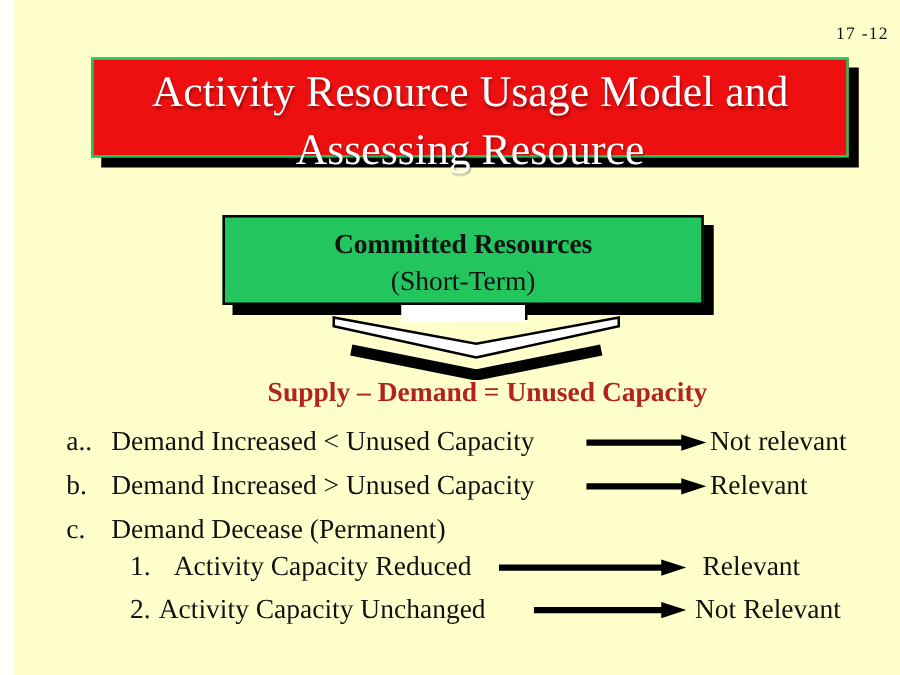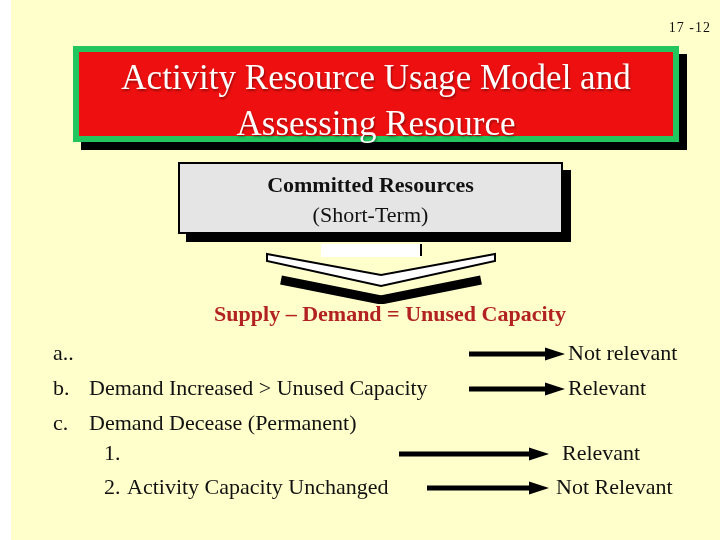--- a/index.html
+++ b/index.html
@@ -10,38 +10,38 @@
     overflow:hidden;
     font-family:"Liberation Serif","DejaVu Serif",serif;
     color:#111;
     margin-left:11px;
   }
   .page-number{
     position:absolute;top:20px;right:20px;
     font-size:14px;color:#111;letter-spacing:1px;
   }
   .title-box{
-    position:absolute;left:62px;top:46px;width:606px;height:96px;
+    position:absolute;left:62px;top:46px;width:606px;height:80px;
     box-sizing:border-box;
     background:#EE1010;
-    border:6px solid #22c55e;
+    border:2px solid #22c55e;
     box-shadow:8px 8px 0 #000;
     text-align:center;
     padding-top:3px;
   }
   .title-box .tline{
     display:block;
     font-size:35px;line-height:46px;color:#FFFFFF;
     text-shadow:1px 2px 2px rgba(0,0,0,0.35);
     white-space:nowrap;
   }
   .committed-box{
-    position:absolute;left:167px;top:162px;width:385px;height:72px;
+    position:absolute;left:167px;top:172px;width:385px;height:72px;
     box-sizing:border-box;
-    background:#e5e5e5;
+    background:#22c55e;
     border:2px solid #000;
     box-shadow:8px 8px 0 #000;
     text-align:center;
     padding-top:6px;
   }
   .committed-box .cline1{display:block;font-size:22px;line-height:30px;font-weight:bold;color:#111;white-space:nowrap;}
   .committed-box .cline2{display:block;font-size:22px;line-height:30px;color:#111;white-space:nowrap;}
   .down-arrow{
     position:absolute;left:240px;top:244px;width:260px;height:60px;
   }
@@ -81,20 +81,21 @@
     <rect x="70" y="0" width="100" height="13" fill="#FFFFFF"></rect>
     <line x1="170" y1="0" x2="170" y2="12" stroke="#000" stroke-width="2"></line>
     <polygon points="16,10 130,31 244,10 244,17 130,42 16,17" fill="#FFFFFF" stroke="#000" stroke-width="2"></polygon>
     <path d="M30,36 L130,56 L230,36" fill="none" stroke="#000" stroke-width="9"></path>
   </svg>
 
   <div class="body-heading">Supply – Demand = Unused Capacity</div>
 
   <div class="row" style="top:340px">
     <span style="left:42px">a..</span>
+    <span style="left:78px">Demand Increased &lt; Unused Capacity</span>
     <svg class="rarrow" style="left:458px;width:96px" viewBox="0 0 96 14" xmlns="http://www.w3.org/2000/svg">
       <line x1="0" y1="7" x2="78" y2="7" stroke="#000" stroke-width="5"></line>
       <polygon points="76,0.5 96,7 76,13.5" fill="#000"></polygon>
     </svg>
     <span style="left:557px">Not relevant</span>
   </div>
 
   <div class="row" style="top:375px">
     <span style="left:42px">b.</span>
     <span style="left:78px">Demand Increased &gt; Unused Capacity</span>
@@ -105,20 +106,21 @@
     <span style="left:557px">Relevant</span>
   </div>
 
   <div class="row" style="top:410px">
     <span style="left:42px">c.</span>
     <span style="left:78px">Demand Decease (Permanent)</span>
   </div>
 
   <div class="row" style="top:440px">
     <span style="left:93px">1.</span>
+    <span style="left:128px">Activity Capacity Reduced</span>
     <svg class="rarrow" style="left:388px;width:150px" viewBox="0 0 150 14" xmlns="http://www.w3.org/2000/svg">
       <line x1="0" y1="7" x2="132" y2="7" stroke="#000" stroke-width="5"></line>
       <polygon points="130,0.5 150,7 130,13.5" fill="#000"></polygon>
     </svg>
     <span style="left:551px">Relevant</span>
   </div>
 
   <div class="row" style="top:474px">
     <span style="left:93px">2.</span>
     <span style="left:116px">Activity Capacity Unchanged</span>

